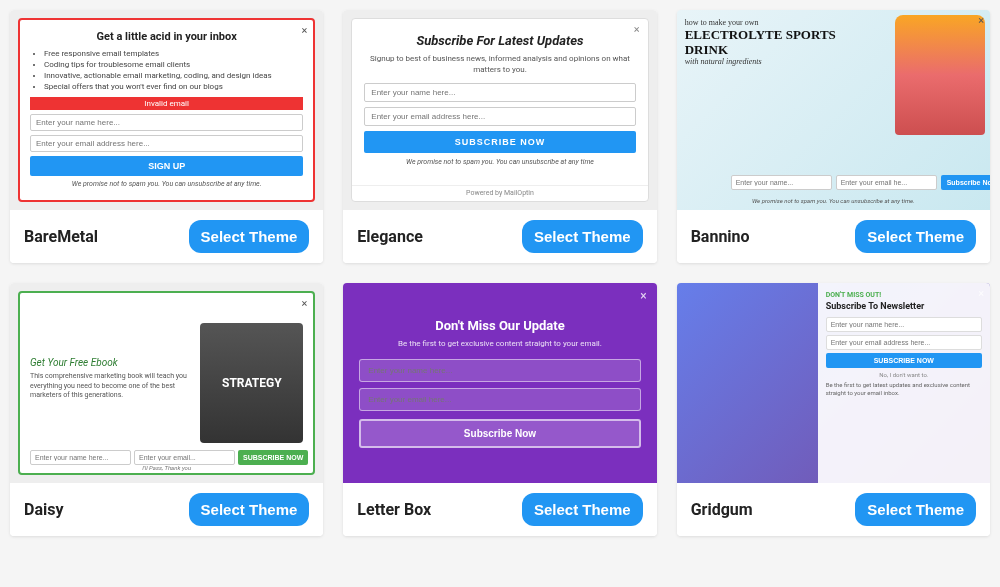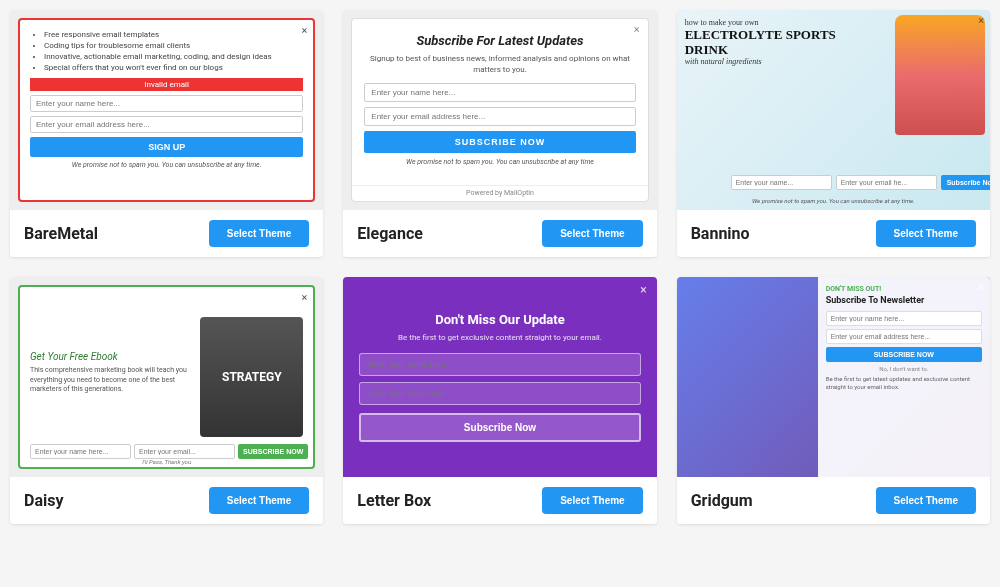--- a/index.html
+++ b/index.html
@@ -36,23 +36,23 @@
     }
     .theme-name {
       font-weight: 700;
       font-size: 16px;
       color: #222;
     }
     .select-btn {
       background: #2196f3;
       color: #fff;
       border: none;
-      border-radius: 4px;
-      padding: 8px 18px;
-      font-size: 10px;
+      border-radius: 12px;
+      padding: 8px 12px;
+      font-size: 15px;
       font-weight: 600;
       cursor: pointer;
     }
 
     
     .baremetal-preview {
       background: #fff;
       border: 2px solid #e33;
       border-radius: 4px;
       margin: 8px;
@@ -242,20 +242,21 @@
   </style>
 </head>
 <body>
 
 <div class="grid">
 
   <div class="theme-card">
     <div class="theme-preview">
       <div class="baremetal-preview">
         <span class="close-x">×</span>
+        <h3>Get a little acid in your inbox</h3>
         <ul>
           <li>Free responsive email templates</li>
           <li>Coding tips for troublesome email clients</li>
           <li>Innovative, actionable email marketing, coding, and design ideas</li>
           <li>Special offers that you won't ever find on our blogs</li>
         </ul>
         <div class="baremetal-invalid">Invalid email</div>
         <input class="baremetal-input" placeholder="Enter your name here..." style="">
         <input class="baremetal-input" placeholder="Enter your email address here..." style="">
         <button class="baremetal-btn">SIGN UP</button>

